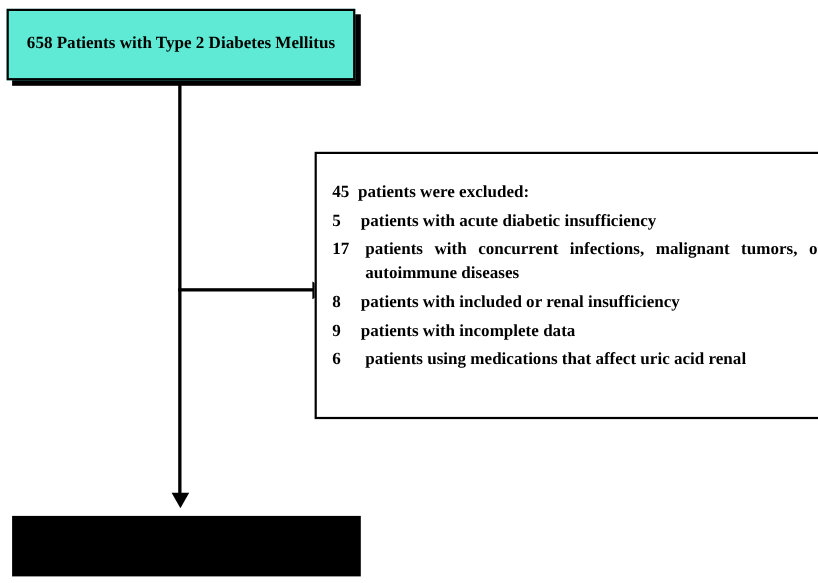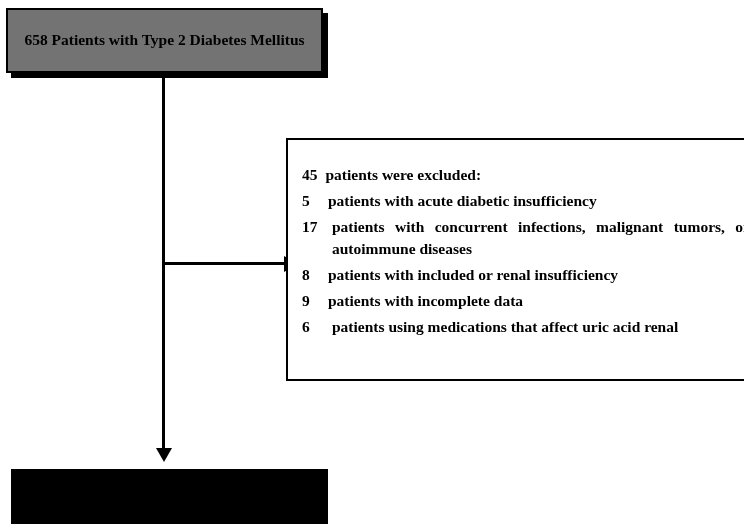--- a/index.html
+++ b/index.html
@@ -12,21 +12,21 @@
     width: 744px;
     height: 530px;
     background: #ffffff;
     font-family: "Liberation Serif", serif;
     overflow: hidden;
   }
   .box {
     position: absolute;
     box-sizing: border-box;
     border: 2px solid #000000;
-    background: #737373;
+    background: #5eead4;
     display: flex;
     align-items: center;
     justify-content: center;
     text-align: center;
     font-weight: bold;
     font-size: 15.5px;
     line-height: 1.45;
     color: #000000;
     z-index: 3;
   }

